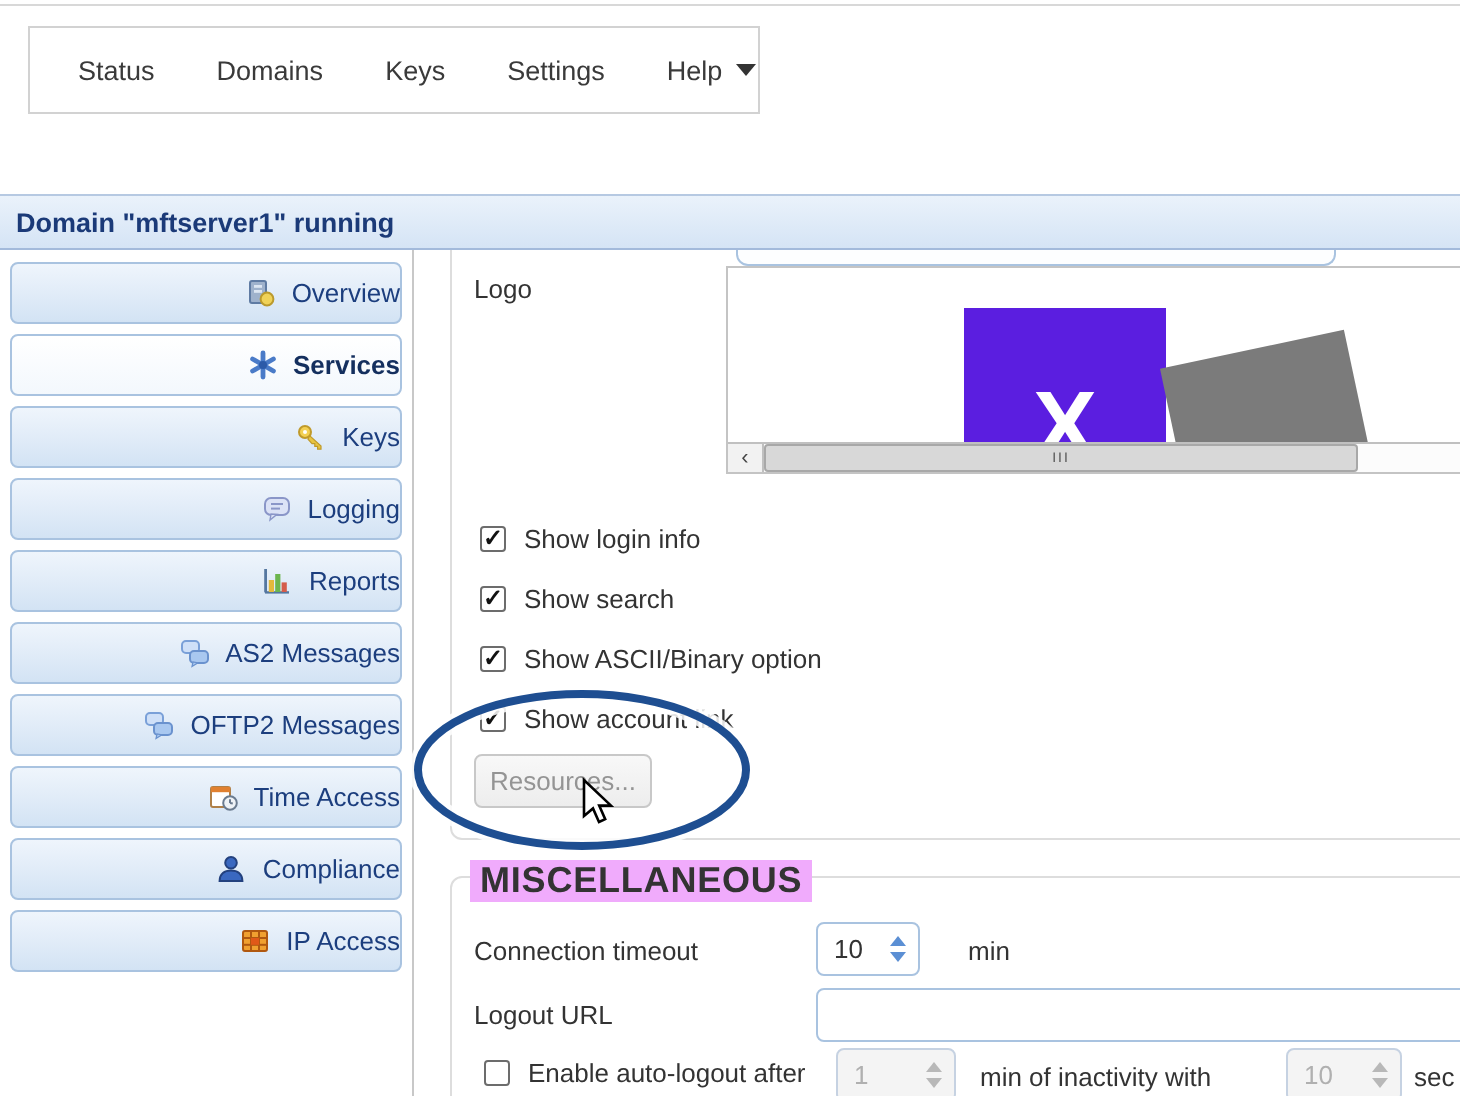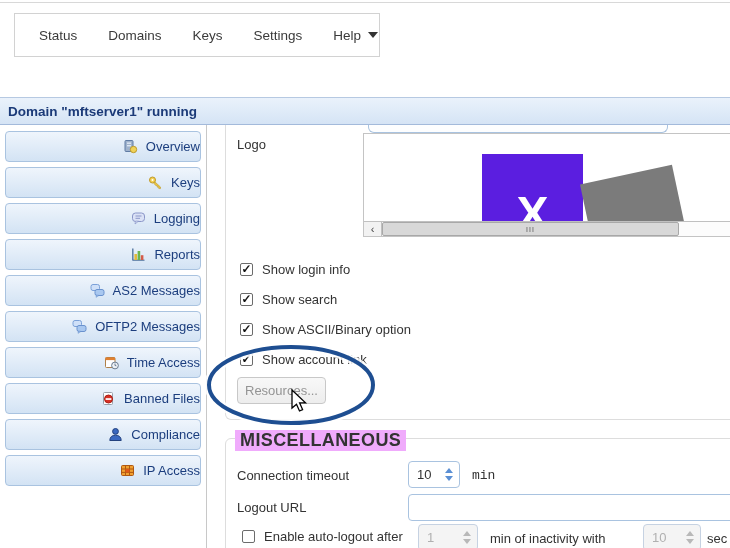--- a/index.html
+++ b/index.html
@@ -164,20 +164,31 @@
   <div class="sidebar">
     <div class="tab">
       <svg class="ticon" viewBox="0 0 15 15">
           <rect x="2" y="1.5" width="8" height="11" rx="1" fill="#9fb2cc" stroke="#5f7ba3"></rect>
           <rect x="4" y="3.5" width="4" height="1.4" fill="#dde6f2"></rect>
           <rect x="4" y="6" width="4" height="1.4" fill="#dde6f2"></rect>
           <circle cx="10.5" cy="10.5" r="3.2" fill="#f0d258" stroke="#bb9a2d"></circle>
         </svg>
       <span>Overview</span>
     </div>
+    <div class="tab selected">
+      <svg class="ticon" viewBox="0 0 15 15">
+          <g stroke="#4a7bc8" stroke-width="2.4" stroke-linecap="round">
+            <line x1="7.5" y1="1.5" x2="7.5" y2="13.5"></line>
+            <line x1="2.3" y1="4.5" x2="12.7" y2="10.5"></line>
+            <line x1="2.3" y1="10.5" x2="12.7" y2="4.5"></line>
+          </g>
+          <circle cx="7.5" cy="7.5" r="2" fill="#2c5aa8"></circle>
+        </svg>
+      <span>Services</span>
+    </div>
     <div class="tab">
       <svg class="ticon" viewBox="0 0 15 15">
           <circle cx="4.5" cy="5" r="3" fill="#f3d053" stroke="#c09a2a"></circle>
           <circle cx="4.5" cy="5" r="1" fill="#fff"></circle>
           <path d="M6.8 6.8 L12.5 12 L12.5 13.6 L10.8 13.6 L10.8 12.2 L9.4 12.2 L9.4 10.8 L8 10.8 L6 8.6 Z" fill="#e8c440" stroke="#c09a2a" stroke-width="0.6"></path>
         </svg>
       <span>Keys</span>
     </div>
     <div class="tab">
       <svg class="ticon" viewBox="0 0 15 15">
@@ -216,28 +227,20 @@
     </div>
     <div class="tab">
       <svg class="ticon" viewBox="0 0 15 15">
           <rect x="1.5" y="2.5" width="9.5" height="10" rx="1" fill="#fff" stroke="#b08048"></rect>
           <rect x="1.5" y="2.5" width="9.5" height="2.6" fill="#e08030"></rect>
           <circle cx="11" cy="10.5" r="3.4" fill="#eef2f6" stroke="#6a7b90"></circle>
           <line x1="11" y1="10.5" x2="11" y2="8.6" stroke="#6a7b90"></line>
           <line x1="11" y1="10.5" x2="12.4" y2="10.8" stroke="#6a7b90"></line>
         </svg>
       <span>Time Access</span>
-    </div>
-    <div class="tab">
-      <svg class="ticon" viewBox="0 0 15 15">
-          <rect x="2.5" y="1.5" width="9" height="12" rx="1" fill="#fff" stroke="#98a0aa"></rect>
-          <circle cx="7.5" cy="8" r="4" fill="#d93025" stroke="#a81e14"></circle>
-          <rect x="4.6" y="7.2" width="5.8" height="1.7" fill="#fff"></rect>
-        </svg>
-      <span>Banned Files</span>
     </div>
     <div class="tab">
       <svg class="ticon" viewBox="0 0 15 15">
           <circle cx="7.5" cy="4.4" r="2.9" fill="#3a68c0" stroke="#23417e"></circle>
           <path d="M1.8 13.5 C1.8 9.8 4.3 8.2 7.5 8.2 C10.7 8.2 13.2 9.8 13.2 13.5 Z" fill="#3a68c0" stroke="#23417e"></path>
         </svg>
       <span>Compliance</span>
     </div>
     <div class="tab">
       <svg class="ticon" viewBox="0 0 15 15">
@@ -307,21 +310,21 @@
   </div>
 
   <div class="label" style="left:237px; top:468px;">Connection timeout</div>
   <div class="spinner" style="left:408px; top:461px; width:52px;">
     <span>10</span>
     <span class="chev">
         <span class="chev-up"></span>
         <span class="chev-dn"></span>
       </span>
   </div>
-  <div class="label" style="left:472px; top:468px;font-family:Liberation Mono, monospace;">min</div>
+  <div class="label" style="left:484px; top:468px;">min</div>
 
   <div class="label" style="left:237px; top:500px;">Logout URL</div>
   <input class="url-input" type="text" value="" style="">
 
   <div class="cbrow" style="left:242px; top:529px;">
     <div class="cbox">
         <span></span>
       </div>
     <span>Enable auto-logout after</span>
   </div>

